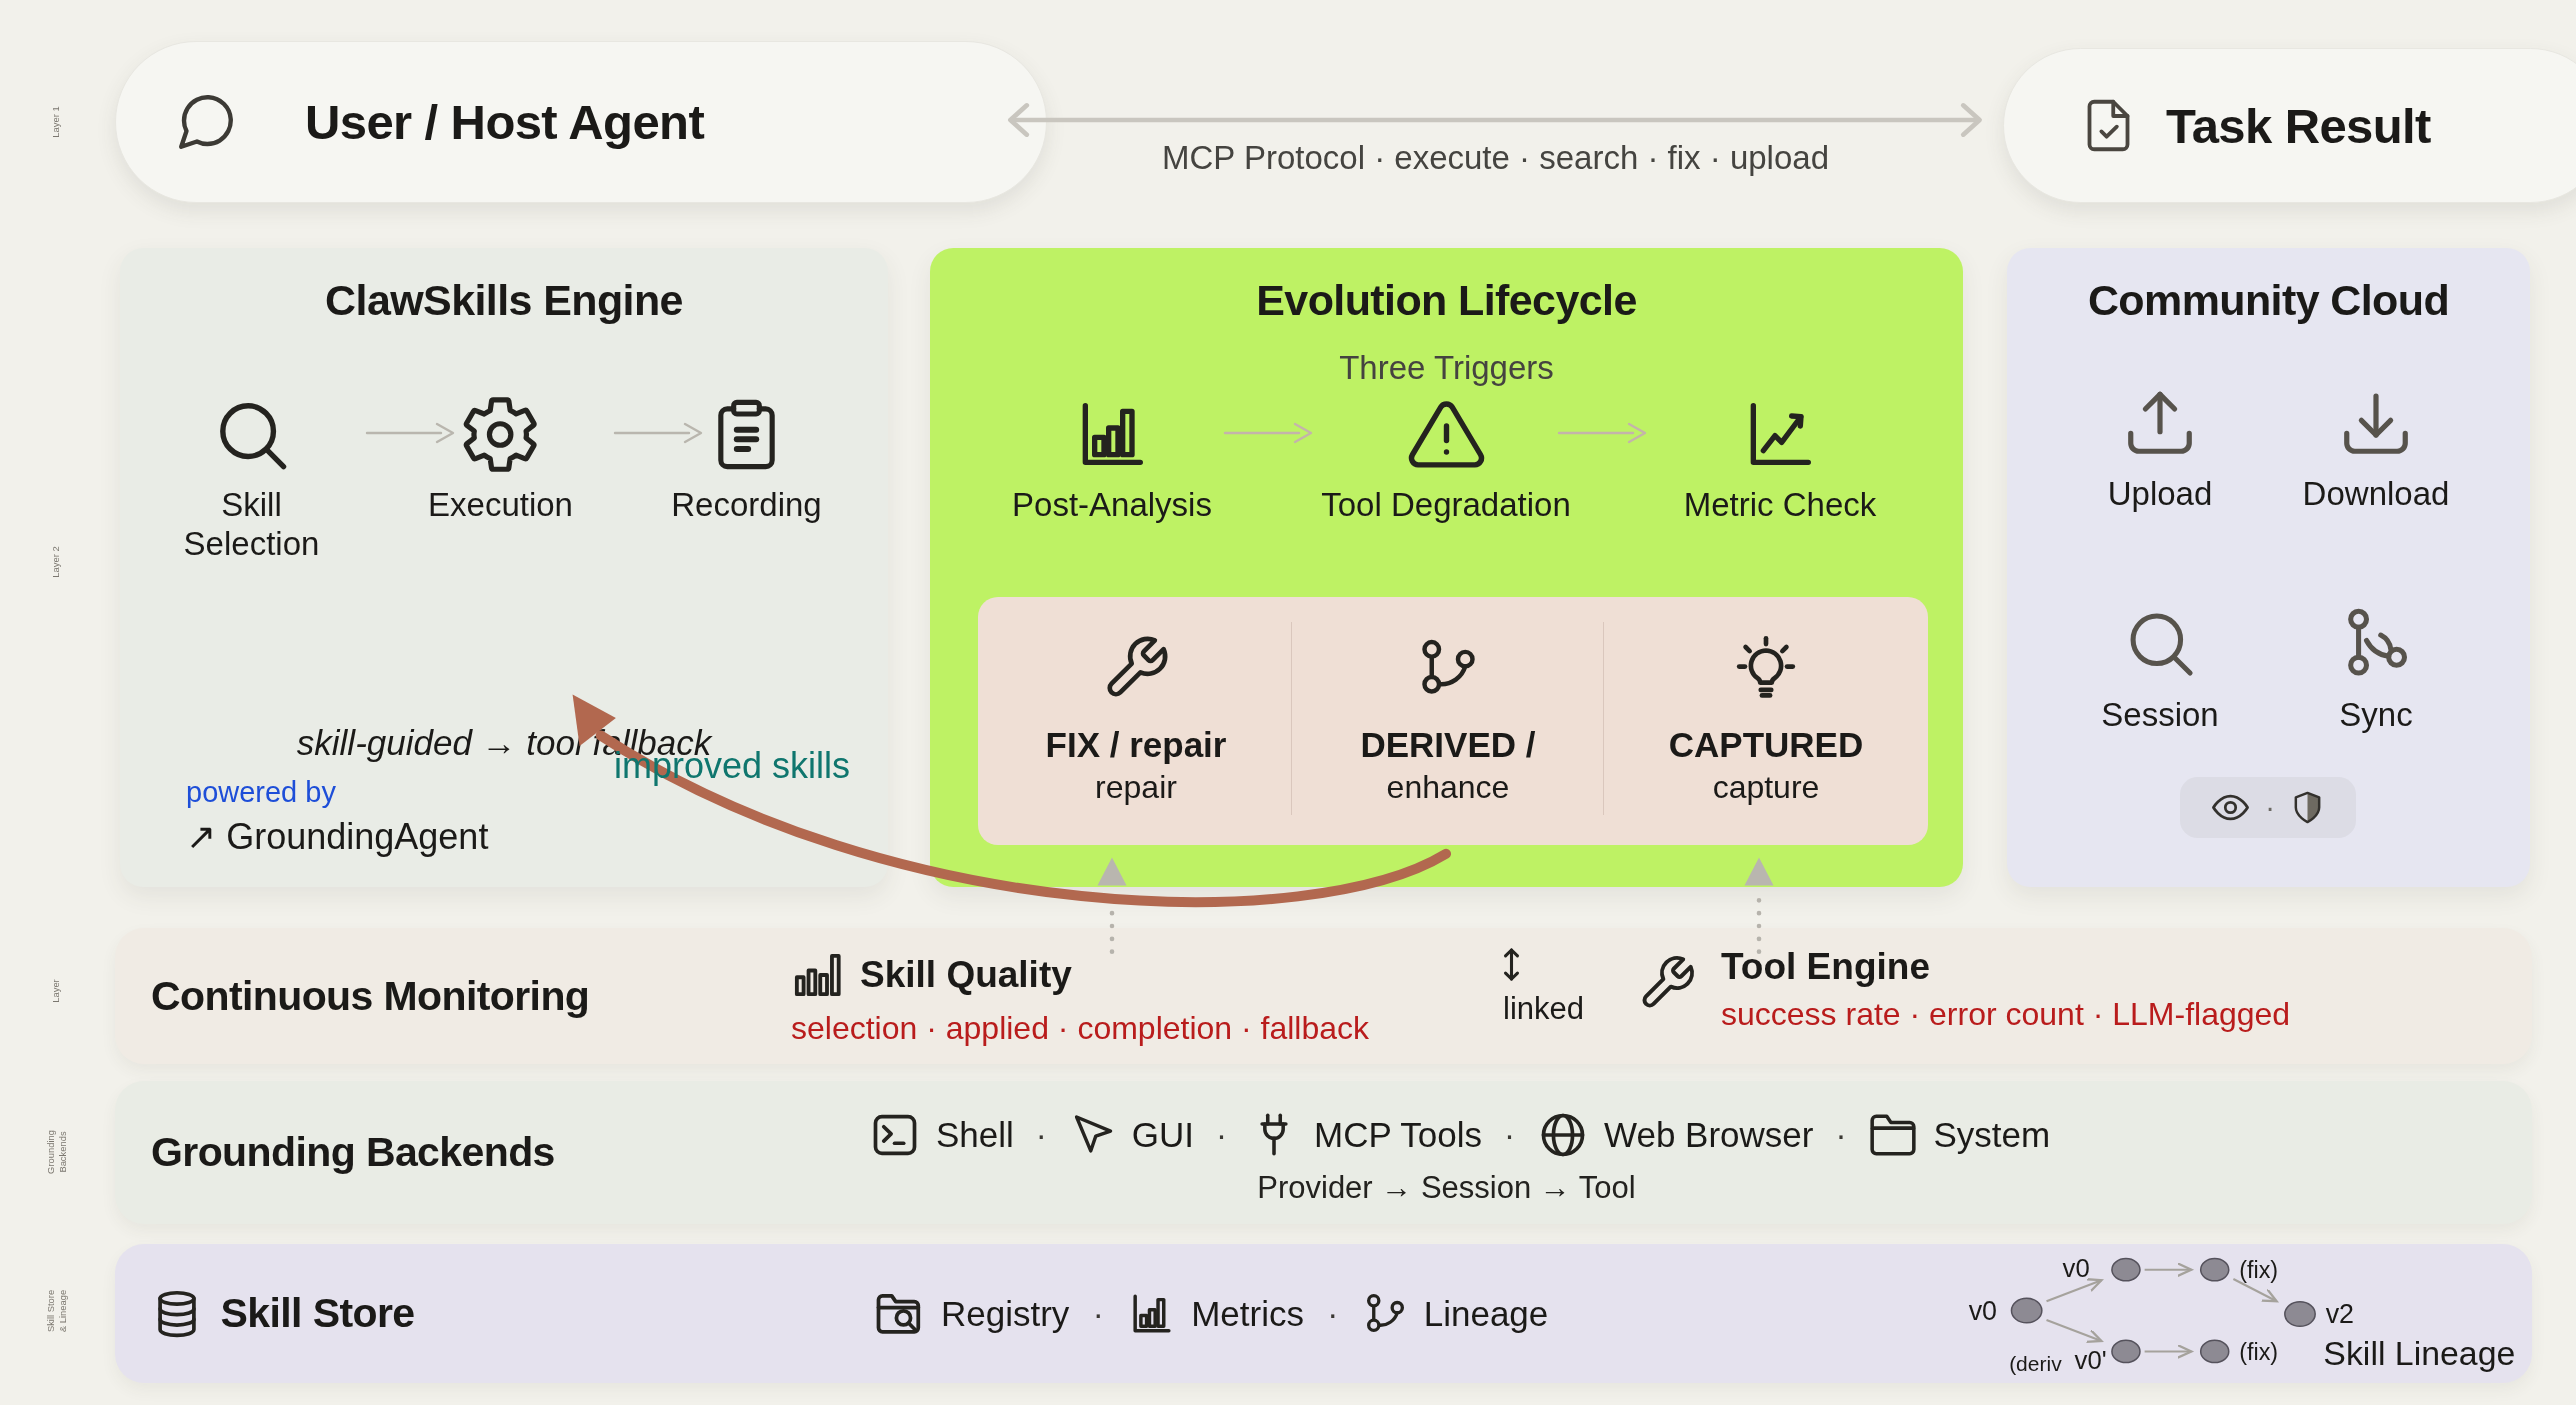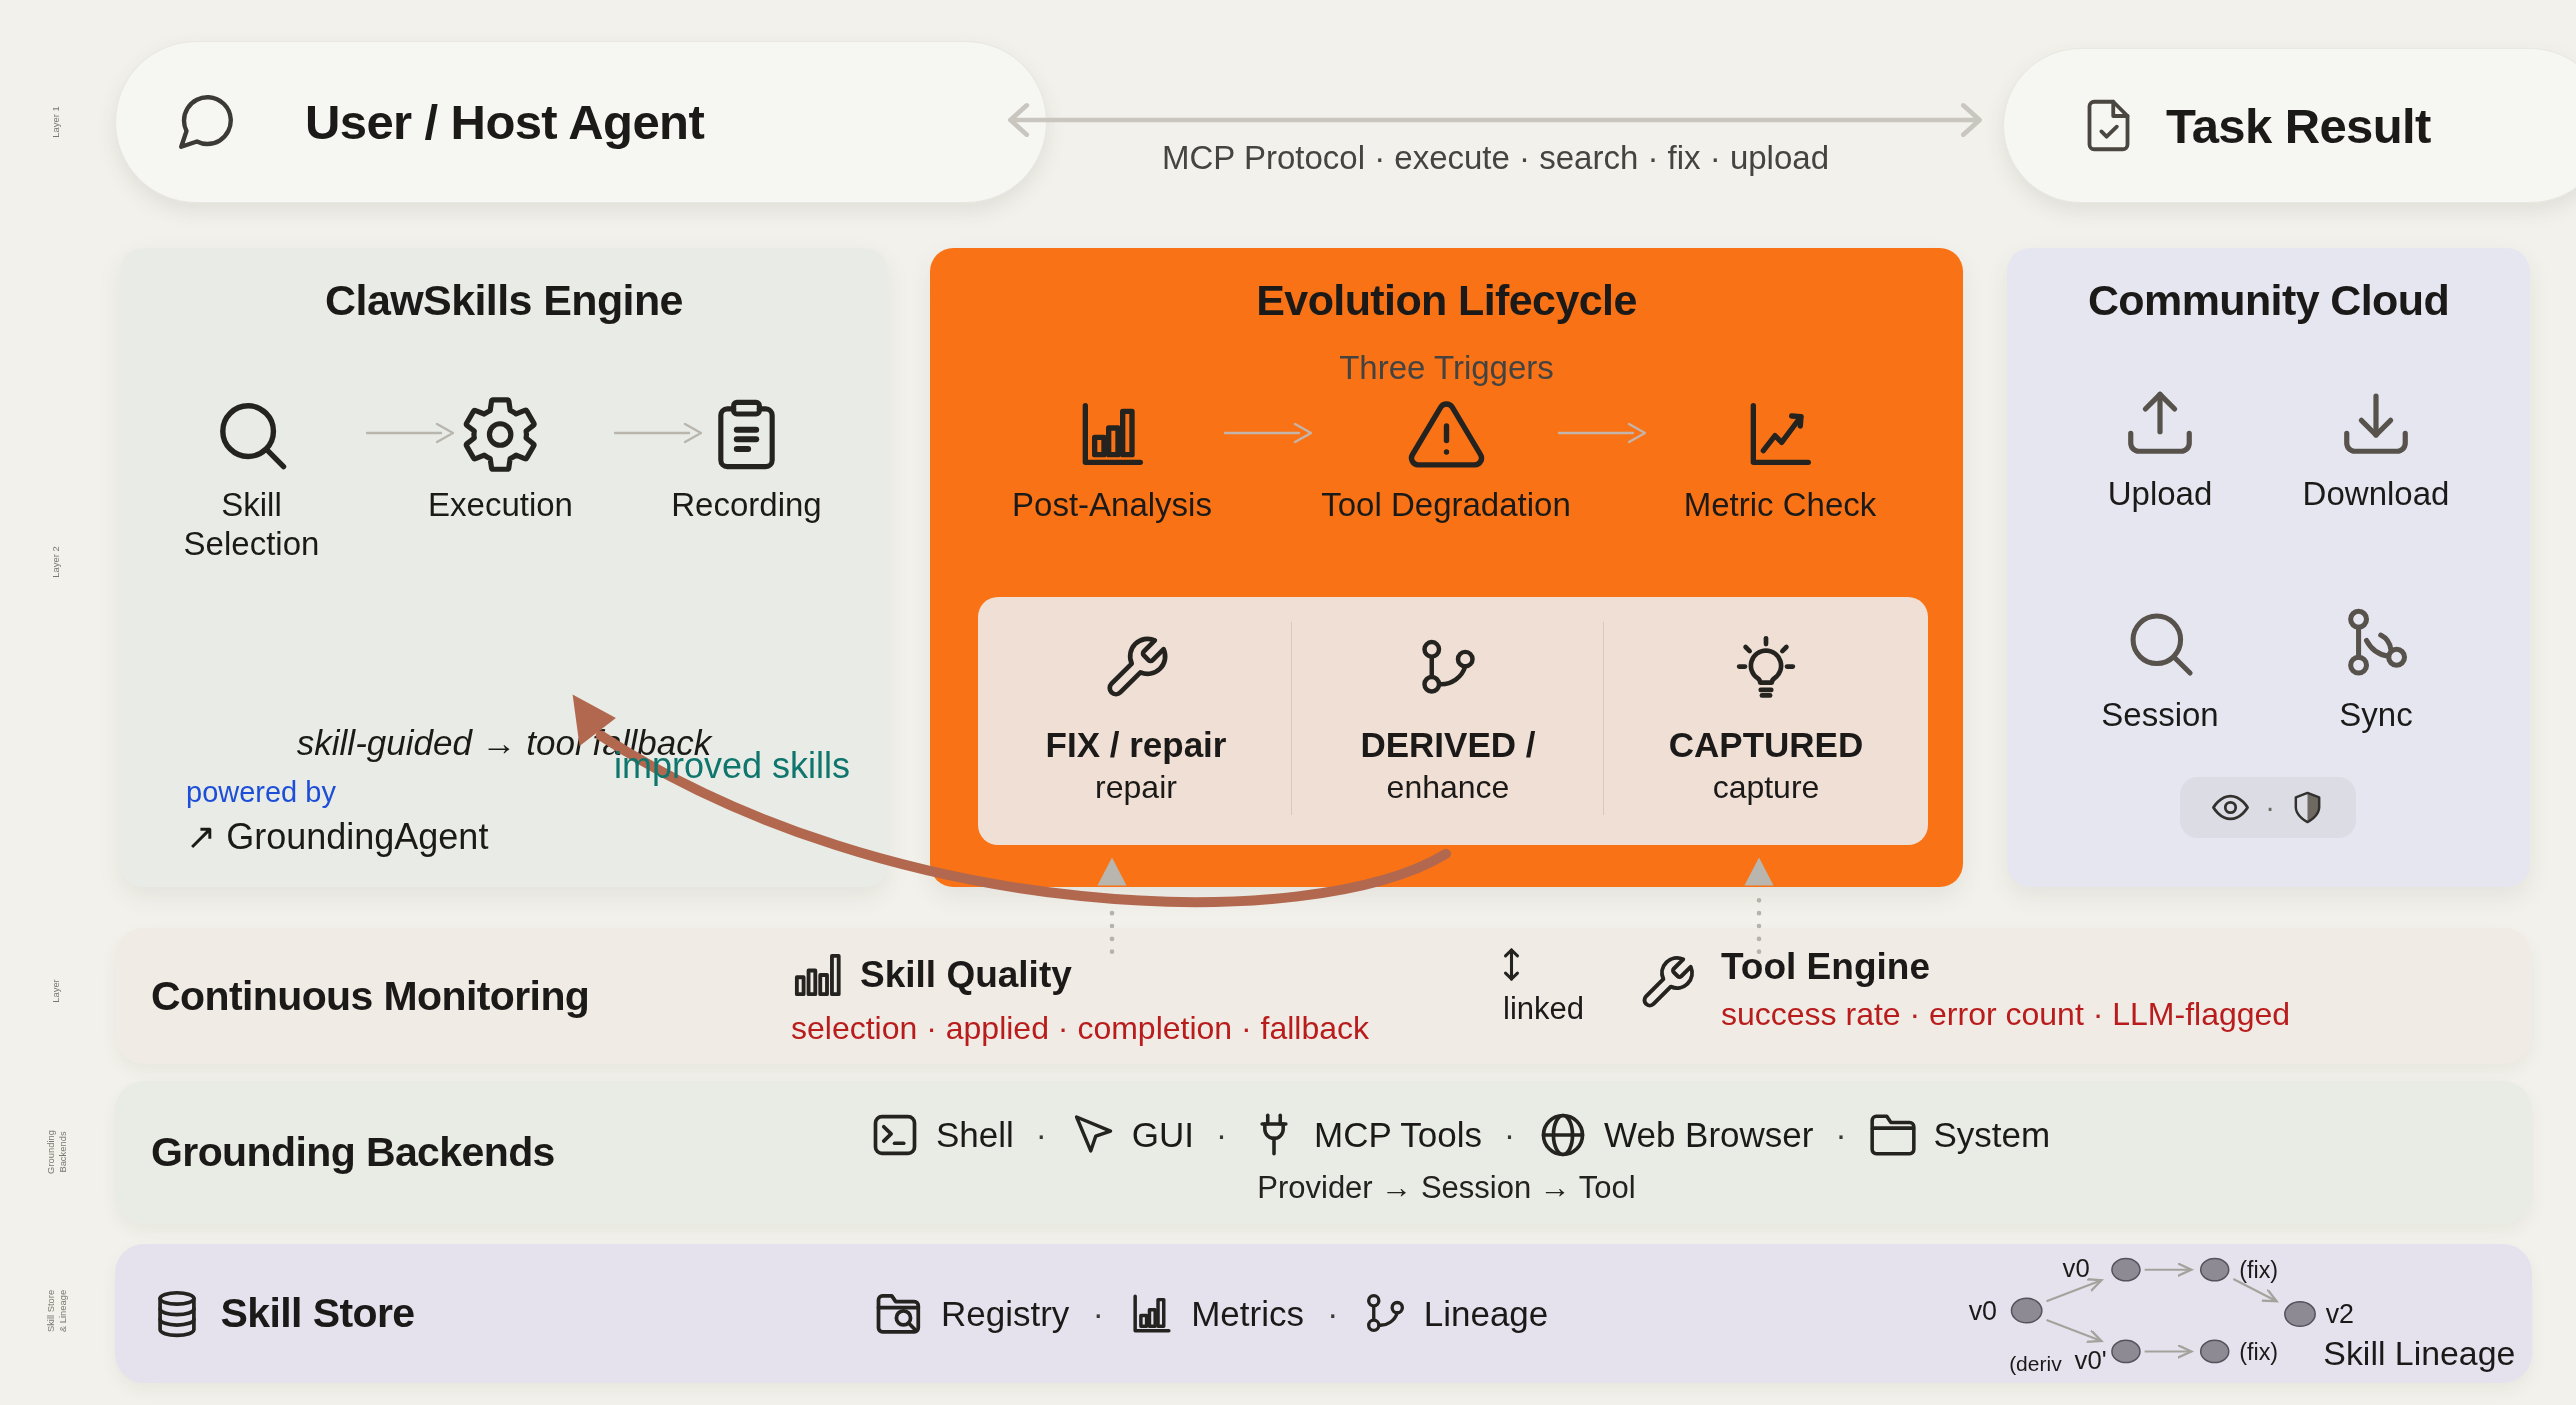--- a/index.html
+++ b/index.html
@@ -21,21 +21,21 @@
   .pill-task .t1{margin-left:29px;}
 
   .top-arrow{position:absolute;left:994px;top:97px;}
   .protocol{position:absolute;left:995px;top:139px;width:1001px;text-align:center;
             font-size:33px;color:#454440;}
 
   
   .box{position:absolute;top:248px;height:639px;border-radius:23.4px;
        box-shadow:0 9.4px 23.4px rgba(70,64,54,.08);}
   .box-engine{left:120px;width:768px;background:#e9ece6;}
-  .box-evolution{left:930px;width:1033px;background:#f97316;}
+  .box-evolution{left:930px;width:1033px;background:#bef264;}
   .box-community{left:2007px;width:523px;background:#e6e6f1;}
   .box-title{position:absolute;top:28px;left:0;right:0;text-align:center;
              font-size:43px;font-weight:700;letter-spacing:-0.6px;}
   .sub-center{position:absolute;left:0;right:0;text-align:center;font-size:33px;color:#454340;}
 
   .step{position:absolute;top:139px;text-align:center;}
   .step .ic{display:flex;align-items:center;justify-content:center;height:94px;}
   .step .lb{margin-top:4.7px;font-size:33px;line-height:1.18;}
   .flow-arrow{position:absolute;}
 

